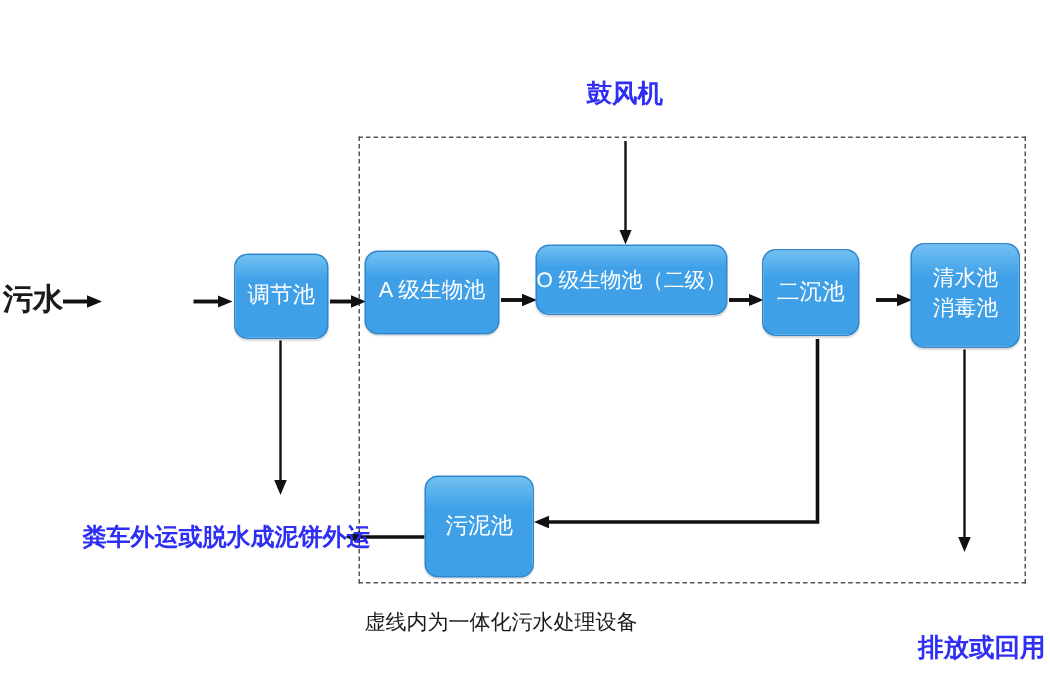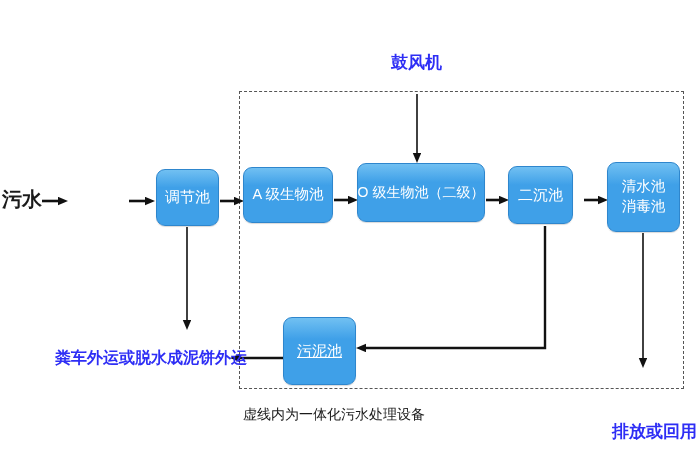--- a/index.html
+++ b/index.html
@@ -25,24 +25,24 @@
     position:absolute;box-sizing:border-box;border-radius:9px;
     background:linear-gradient(180deg,var(--box-fill-light) 0%,var(--box-fill) 32%,var(--box-fill) 100%);
     border:1px solid var(--box-border);
     color:#fff;display:flex;flex-direction:column;align-items:center;justify-content:center;
     font-size:15px;line-height:1.35;text-align:center;white-space:nowrap;
     box-shadow:0 1px 1px rgba(0,0,0,0.15);
   }
   .node-geshan  {left:70px; top:171px;width:58px; height:57px;}
   .node-tiaojie {left:156px;top:169px;width:63px; height:57px;}
   .node-atank   {left:243px;top:167px;width:90px; height:56px;font-size:14.5px;}
-  .node-otank   {left:357px;top:163px;width:128px;height:59px;font-size:14px;}
+  .node-otank   {left:357px;top:163px;width:128px;height:47px;font-size:14px;}
   .node-erchen  {left:508px;top:166px;width:65px; height:58px;}
   .node-qingshui{left:607px;top:162px;width:73px; height:70px;font-size:14.5px;}
-  .node-wuni    {left:283px;top:317px;width:73px; height:68px;text-decoration:underline;}
+  .node-wuni    {left:283px;top:317px;width:73px; height:68px;}
   .lbl{position:absolute;white-space:nowrap;}
   .lbl-wushui   {left:2px;  top:186px;font-size:20px;font-weight:bold;color:var(--text-black);}
   .lbl-blower   {left:391px;top:51px; font-size:17px;font-weight:bold;color:var(--label-blue);}
   .lbl-sludgeout{left:55px; top:348px;font-size:16px;font-weight:bold;color:var(--label-blue);}
   .lbl-discharge{left:612px;top:420px;font-size:17px;font-weight:bold;color:var(--label-blue);}
   .lbl-note     {left:243px;top:406px;font-size:14px;color:var(--text-black);font-family:Liberation Serif, serif;}
   svg.wires{position:absolute;left:0;top:0;pointer-events:none;}
   svg.wires line, svg.wires polyline{stroke:var(--arrow);fill:none;}
 </style>
 </head>

